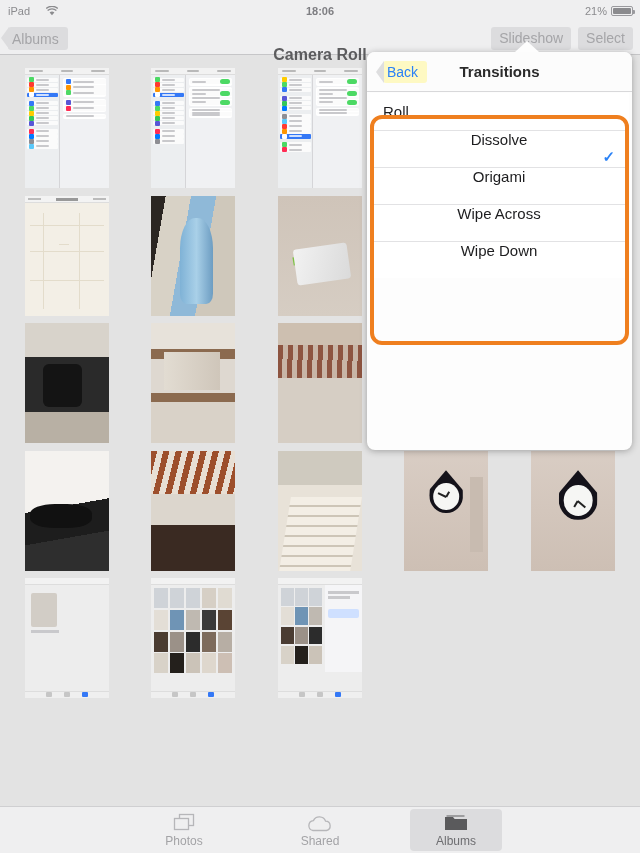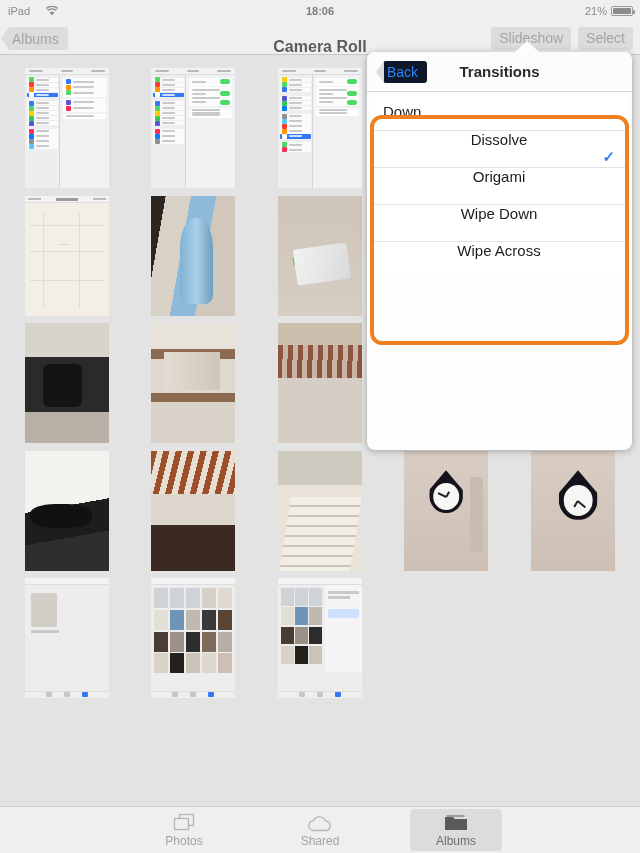--- a/index.html
+++ b/index.html
@@ -26,21 +26,21 @@
   .batt::after { content:""; position:absolute; right:-3px; top:3px; width:2px; height:4px; background:#9a9a9e; border-radius:0 1px 1px 0; }
   .batt > i { display:block; height:100%; background:#8b8b8e; border-radius:1px; }
 
   
   .navbar {
     position: absolute; top: 22px; left: 0; width: 640px; height: 33px;
     background: #efeff0;
     border-bottom: 1px solid #c6c6c8;
   }
   .nav-title {
-    position: absolute; left: 0; top: 8px; width: 640px; height: 33px;
+    position: absolute; left: 0; top: 16px; width: 640px; height: 33px;
     line-height: 33px; text-align: center;
     font-size: 16px; font-weight: bold; color: #5c5c5e;
   }
   .back-btn {
     position: absolute; left: 8px; top: 5px; height: 23px;
     display: flex; align-items: center;
     font-size: 14px; color: #a5a5a8;
     padding: 0 9px 0 4px;
     background: #dcdcde; border-radius: 3px;
   }
@@ -156,21 +156,21 @@
     height: 40px; border-bottom: 1px solid #d8d8da;
     position: relative; background: #fcfcfc; border-radius: 8px 8px 0 0;
   }
   .pop-title {
     position: absolute; left: 0; top: 0; width: 100%; height: 40px; line-height: 40px;
     text-align: center; font-size: 15px; font-weight: bold; color: #2b2b2b;
   }
   .pop-back {
     position: absolute; left: 16px; top: 9px; height: 22px;
     display: flex; align-items: center; padding: 0 9px 0 4px;
-    background: #0f172a; border-radius: 3px;
+    background: #fef9c3; border-radius: 3px;
     font-size: 14px; color: #2b82f6;
   }
   .pop-back::before {
     content:""; position:absolute; left:-7px; top:0;
     width:0; height:0;
     border-top: 11px solid transparent;
     border-bottom: 11px solid transparent;
     border-right: 8px solid #dededf;
   }
   .pop-list { position: absolute; top: 41px; left: 0; width: 100%; }
@@ -684,37 +684,37 @@
     <div class="pop-nav">
       <div class="pop-back">
         <span>Back</span>
       </div>
       <div class="pop-title">Transitions</div>
     </div>
 
     <div class="pop-list">
       <div class="pop-rows-wrap">
         <div class="pop-row">
-          <span>Down</span>
+          <span>Roll</span>
           <span class="chk"></span>
         </div>
         <div class="pop-row">
           <span>Dissolve</span>
           <span class="chk">✓</span>
         </div>
         <div class="pop-row">
           <span>Origami</span>
           <span class="chk"></span>
         </div>
         <div class="pop-row">
+          <span>Wipe Across</span>
+          <span class="chk"></span>
+        </div>
+        <div class="pop-row">
           <span>Wipe Down</span>
-          <span class="chk"></span>
-        </div>
-        <div class="pop-row">
-          <span>Wipe Across</span>
           <span class="chk"></span>
         </div>
       </div>
     </div>
 
     <div class="hl-box"></div>
   </div>
 
   <div class="tabbar">
     <div class="tab">

